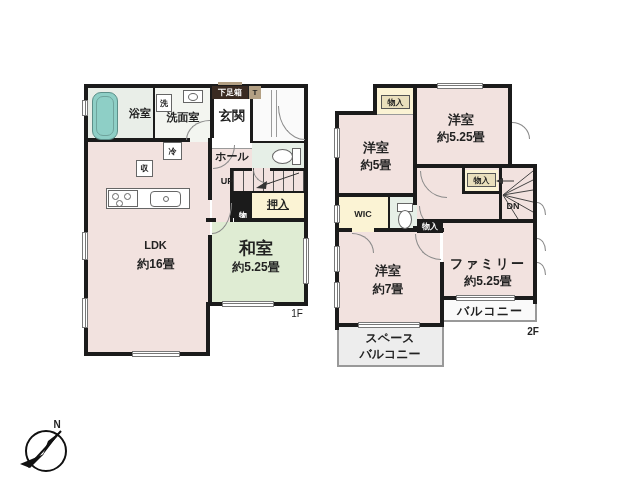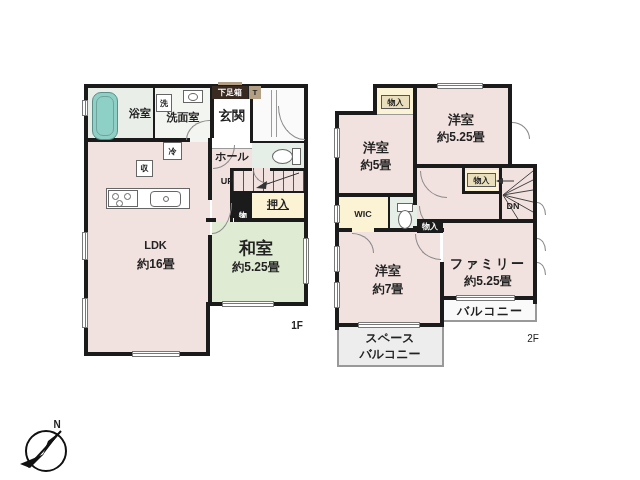--- a/index.html
+++ b/index.html
@@ -114,21 +114,21 @@
   <div class="lbl" style="left:115px;top:107px;width:50px;height:14px;font-size:11px;">浴室</div>
   <div class="lbl" style="left:156px;top:111px;width:54px;height:14px;font-size:11px;">洗面室</div>
   <div class="lbl" style="left:213px;top:107px;width:38px;height:18px;font-size:13px;">玄関</div>
   <div class="lbl" style="left:210px;top:150px;width:44px;height:14px;font-size:11px;">ホール</div>
   <div class="lbl" style="left:217px;top:175px;width:20px;height:12px;font-size:9px;">UP</div>
   <div class="lbl" style="left:258px;top:198px;width:40px;height:14px;font-size:11px;text-decoration:underline;">押入</div>
   <div class="lbl" style="left:234px;top:241px;width:44px;height:17px;font-size:17px;">和室</div>
   <div class="lbl" style="left:220px;top:260px;width:72px;height:14px;font-size:12px;">約5.25畳</div>
   <div class="lbl" style="left:128px;top:237px;width:55px;height:17px;font-size:11px;">LDK</div>
   <div class="lbl" style="left:124px;top:257px;width:64px;height:15px;font-size:12px;">約16畳</div>
-  <div class="lbl" style="left:286px;top:308px;width:22px;height:12px;font-size:10px;font-weight:700;margin-top:12px;">1F</div>
+  <div class="lbl" style="left:286px;top:308px;width:22px;height:12px;font-size:10px;font-weight:400;">1F</div>
 
   <div class="room" style="left:375px;top:88px;width:40px;height:27px;background:#fbf3d4;"></div>
   <div class="room" style="left:415px;top:88px;width:93px;height:80px;background:#f2e2df;"></div>
   <div class="room" style="left:337px;top:115px;width:78px;height:82px;background:#f2e2df;"></div>
   <div class="room" style="left:337px;top:197px;width:53px;height:35px;background:#fbf3d4;"></div>
   <div class="room" style="left:390px;top:197px;width:27px;height:35px;background:#e6efe7;"></div>
   <div class="room" style="left:417px;top:168px;width:83px;height:64px;background:#f2e2df;"></div>
   <div class="room" style="left:465px;top:170px;width:33px;height:21px;background:#fbf3d4;"></div>
   <div class="room" style="left:502px;top:168px;width:31px;height:51px;background:#f2e2df;"></div>
   <div class="room" style="left:443px;top:223px;width:90px;height:77px;background:#f2e2df;"></div>
@@ -202,21 +202,21 @@
   <div class="tag" style="left:467px;top:173px;width:29px;height:14px;">物入</div>
   <div class="lbl" style="left:479px;top:200px;width:20px;height:12px;font-size:9px;margin-left:24px;">DN</div>
   <div class="dark" style="left:417px;top:219px;width:26px;height:14px;">物入</div>
   <div class="lbl" style="left:455px;top:255px;width:66px;height:17px;font-size:13px;letter-spacing:2px;">ファミリー</div>
   <div class="lbl" style="left:455px;top:274px;width:66px;height:14px;font-size:12px;">約5.25畳</div>
   <div class="lbl" style="left:364px;top:262px;width:48px;height:17px;font-size:13px;">洋室</div>
   <div class="lbl" style="left:362px;top:282px;width:52px;height:14px;font-size:12px;">約7畳</div>
   <div class="lbl" style="left:450px;top:304px;width:80px;height:14px;font-size:12px;letter-spacing:1px;">バルコニー</div>
   <div class="lbl" style="left:362px;top:331px;width:56px;height:14px;font-size:12px;">スペース</div>
   <div class="lbl" style="left:355px;top:347px;width:70px;height:14px;font-size:12px;">バルコニー</div>
-  <div class="lbl" style="left:522px;top:333px;width:22px;height:12px;font-size:10px;font-weight:400;">2F</div>
+  <div class="lbl" style="left:522px;top:326px;width:22px;height:12px;font-size:10px;font-weight:700;">2F</div>
 
   <svg style="left:16px;top:418px;" width="64" height="60" viewBox="0 0 64 60">
     <circle cx="30" cy="33" r="20" fill="none" stroke="#111" stroke-width="2"></circle>
     <line x1="12" y1="49" x2="45" y2="13" stroke="#111" stroke-width="2"></line>
     <polygon points="4,46 28,36 14,50" fill="#111"></polygon>
     <polygon points="26,38 45,13 32,23 28,34" fill="#111"></polygon>
     <text x="37" y="12" font-size="11" font-weight="bold" fill="#111"></text>
   </svg>
   <div class="lbl" style="left:50px;top:418px;width:14px;height:14px;font-size:10px;font-weight:700;">N</div>
 

